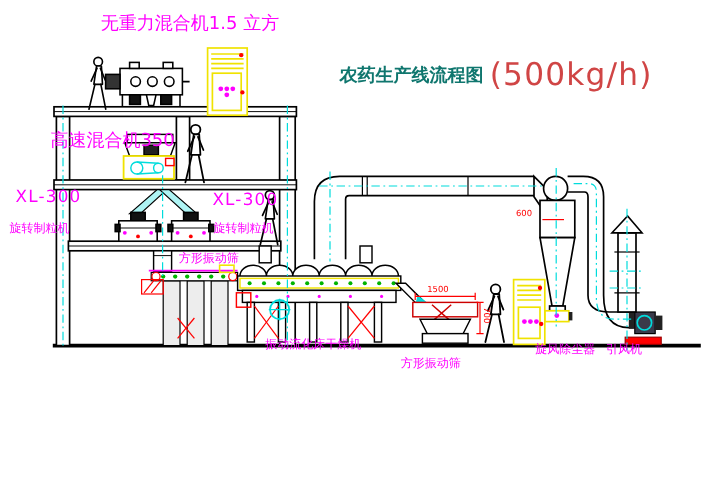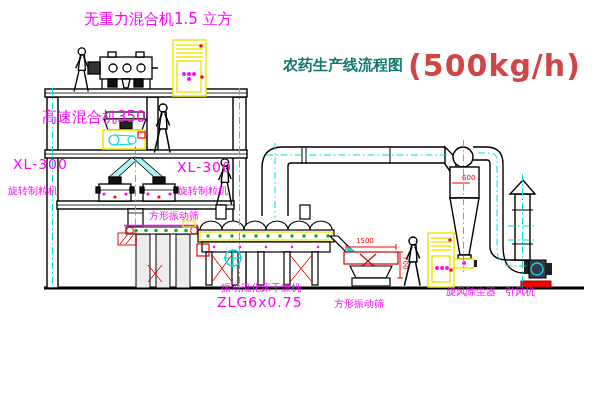--- a/index.html
+++ b/index.html
@@ -9,21 +9,21 @@
   .lbl{position:absolute;white-space:nowrap;line-height:1;}
   .m{color:#ff00ff;}
   .r{color:#ff0000;}
   .s9{font-size:15px;}
   .s10{font-size:10px;}
   .s17{font-size:14px;letter-spacing:1px;}
   .dimv{writing-mode:vertical-rl;font-size:7px;}
   .dimh{font-size:7px;}
   #title{position:absolute;left:283px;top:48px;white-space:nowrap;}
   .title-cn{color:#0f766e;font-size:15px;font-weight:bold;vertical-align:middle;}
-  .title-spec{color:#d04545;font-size:30px;font-weight:700;vertical-align:middle;letter-spacing:1px;}
+  .title-spec{color:#d04545;font-size:26px;font-weight:400;vertical-align:middle;letter-spacing:1px;}
 </style>
 </head>
 <body>
 
 <div id="canvas">
 
 <svg width="600" height="403" viewBox="0 0 600 403">
   <defs>
     <g id="man" stroke="#000" stroke-width="3" stroke-linecap="round" stroke-linejoin="round">
       <circle cx="4" cy="10" r="8" fill="#fff"></circle>
@@ -300,24 +300,23 @@
 
 <div class="lbl m s17" style="left:13px;top:157px">XL-300</div>
 <div class="lbl m s10" style="left:8px;top:186px">旋转制粒机</div>
 
 <div class="lbl m s17" style="left:177px;top:160px">XL-300</div>
 <div class="lbl m s10" style="left:178px;top:186px">旋转制粒机</div>
 
 <div class="lbl m s10" style="left:149px;top:211px">方形振动筛</div>
 
 <div class="lbl m s10" style="left:221px;top:283px">振动流化床干燥机</div>
-<div class="lbl m s17" style="left:217px;top:295px">ZLG6x0.75</div>
 
 <div class="lbl m s10" style="left:334px;top:299px">方形振动筛</div>
 
 <div class="lbl m s10" style="left:446px;top:287px">旋风除尘器</div>
 <div class="lbl m s10" style="left:505px;top:287px">引风机</div>
 
-<div class="lbl r dimh" style="left:462px;top:175px">600</div>
+<div class="lbl r dimh" style="left:430px;top:175px">600</div>
 <div class="lbl r dimh" style="left:356px;top:238px">1500</div>
 <div class="lbl r dimv" style="left:401px;top:256px">700</div>
 
 </div>
 
 </body></html>

